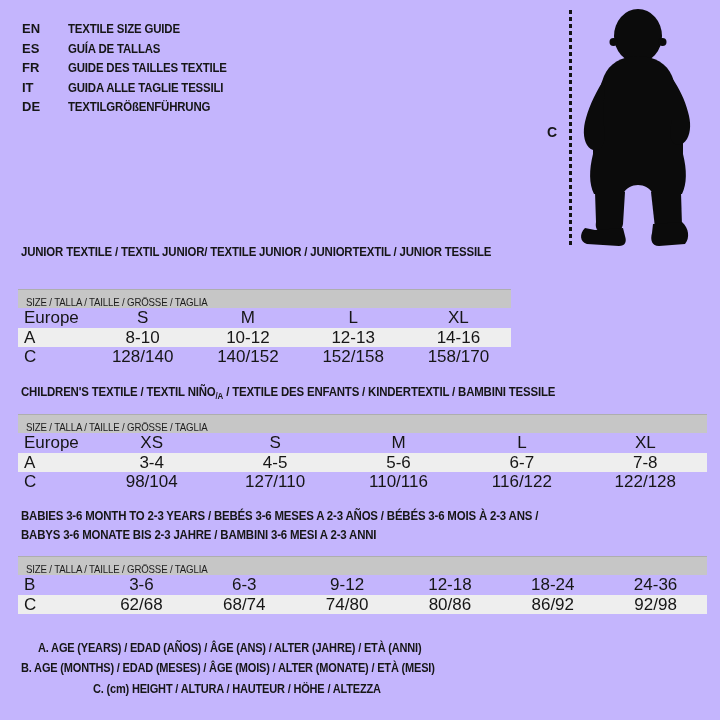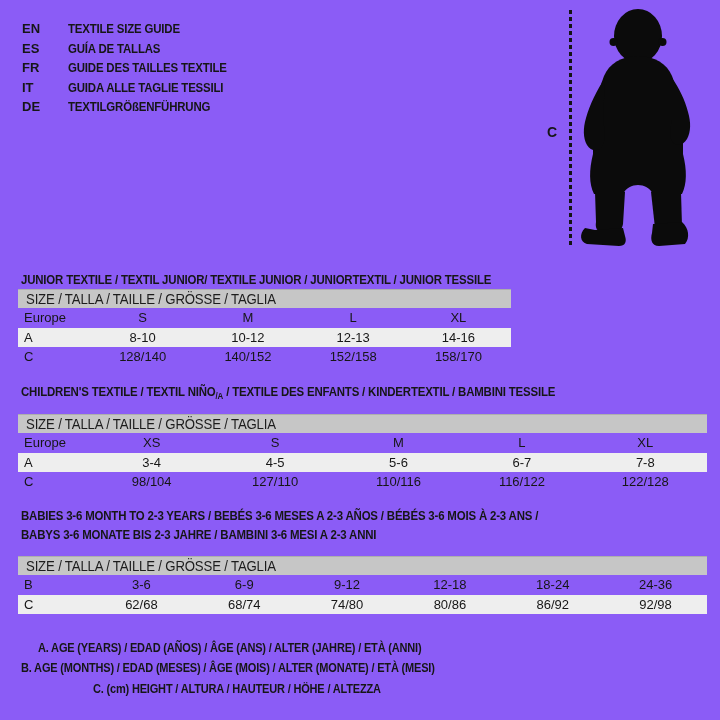--- a/index.html
+++ b/index.html
@@ -1,50 +1,50 @@
 <!DOCTYPE html>
 <html><head>
 <meta charset="utf-8">
 <style>
   * { margin:0; padding:0; box-sizing:border-box; }
   html,body { width:720px; height:720px; background:#fff; }
   body { font-family:"Liberation Sans", sans-serif; color:#161616; }
-  .canvas { position:relative; width:720px; height:720px; background:#8b5cf6; overflow:hidden; }
+  .canvas { position:relative; width:720px; height:720px; background:#c4b5fd; overflow:hidden; }
 
   
   .cond { display:inline-block; transform:scaleX(0.88); transform-origin:0 50%;
           white-space:nowrap; letter-spacing:-0.2px; }
 
   
   .langs { position:absolute; left:22px; top:19px; font-weight:700; font-size:13px; line-height:19.5px; }
   .lang-row { display:flex; }
   .lang-code { width:46px; flex:none; }
 
   
   .figure { position:absolute; left:545px; top:4px; width:172px; height:252px; }
   .measure-c { position:absolute; left:2px; top:120px; font-weight:700; font-size:14px; }
   .dotted-line { position:absolute; left:24px; top:6px; width:3px; height:238px;
       background-image:repeating-linear-gradient(180deg,#141414 0 4px,transparent 4px 7px); }
   .figure svg { position:absolute; left:31px; top:2px; }
 
   
   .tbl-title { position:absolute; left:21px; font-weight:700; font-size:13px; }
-  #title-junior   { top:272px; }
+  #title-junior   { top:244px; }
   #title-children { top:384px; }
   #title-babies   { top:507px; line-height:18.5px; }
   .sub { font-size:9px; vertical-align:-3px; }
 
   
   .tbl { position:absolute; left:18px; }
   #t1 { top:289px; width:493px; }
   #t2 { top:414px; width:689px; }
   #t3 { top:556px; width:689px; }
   .size-bar { height:19px; background:#c6c6c6; border-top:1px solid #aeaeae;
-      display:flex; align-items:flex-start; padding-left:8px; font-size:15px; color:#1c1c1c; }
-  .trow { height:19.5px; display:grid; align-items:center; font-size:13px; }
+      display:flex; align-items:flex-end; padding-left:8px; font-size:11px; color:#1c1c1c; }
+  .trow { height:19.5px; display:grid; align-items:center; font-size:17px; }
   .c4 { grid-template-columns:72px repeat(4,1fr); }
   .c5 { grid-template-columns:72px repeat(5,1fr); }
   .c6 { grid-template-columns:72px repeat(6,1fr); }
   .rlabel { padding-left:6px; }
   .cell { text-align:center; }
   .shaded { background:#eeeeee; }
 
   
   .footnotes { position:absolute; left:21px; top:638px; font-weight:700;
       font-size:12.5px; line-height:20.4px;text-align:center; }
@@ -164,21 +164,21 @@
     <div><span class="cond">BABIES 3-6 MONTH TO 2-3 YEARS / BEBÉS 3-6 MESES A 2-3 AÑOS / BÉBÉS 3-6 MOIS À 2-3 ANS /</span></div>
     <div><span class="cond">BABYS 3-6 MONATE BIS 2-3 JAHRE / BAMBINI 3-6 MESI A 2-3 ANNI</span></div>
   </div>
   <div class="tbl" id="t3">
     <div class="size-bar">
       <span class="cond">SIZE / TALLA / TAILLE / GRÖSSE / TAGLIA</span>
     </div>
     <div class="trow c6">
       <span class="rlabel">B</span>
       <span class="cell">3-6</span>
-      <span class="cell">6-9</span>
+      <span class="cell">6-3</span>
       <span class="cell">9-12</span>
       <span class="cell">12-18</span>
       <span class="cell">18-24</span>
       <span class="cell">24-36</span>
     </div>
     <div class="trow c6 shaded">
       <span class="rlabel">C</span>
       <span class="cell">62/68</span>
       <span class="cell">68/74</span>
       <span class="cell">74/80</span>

